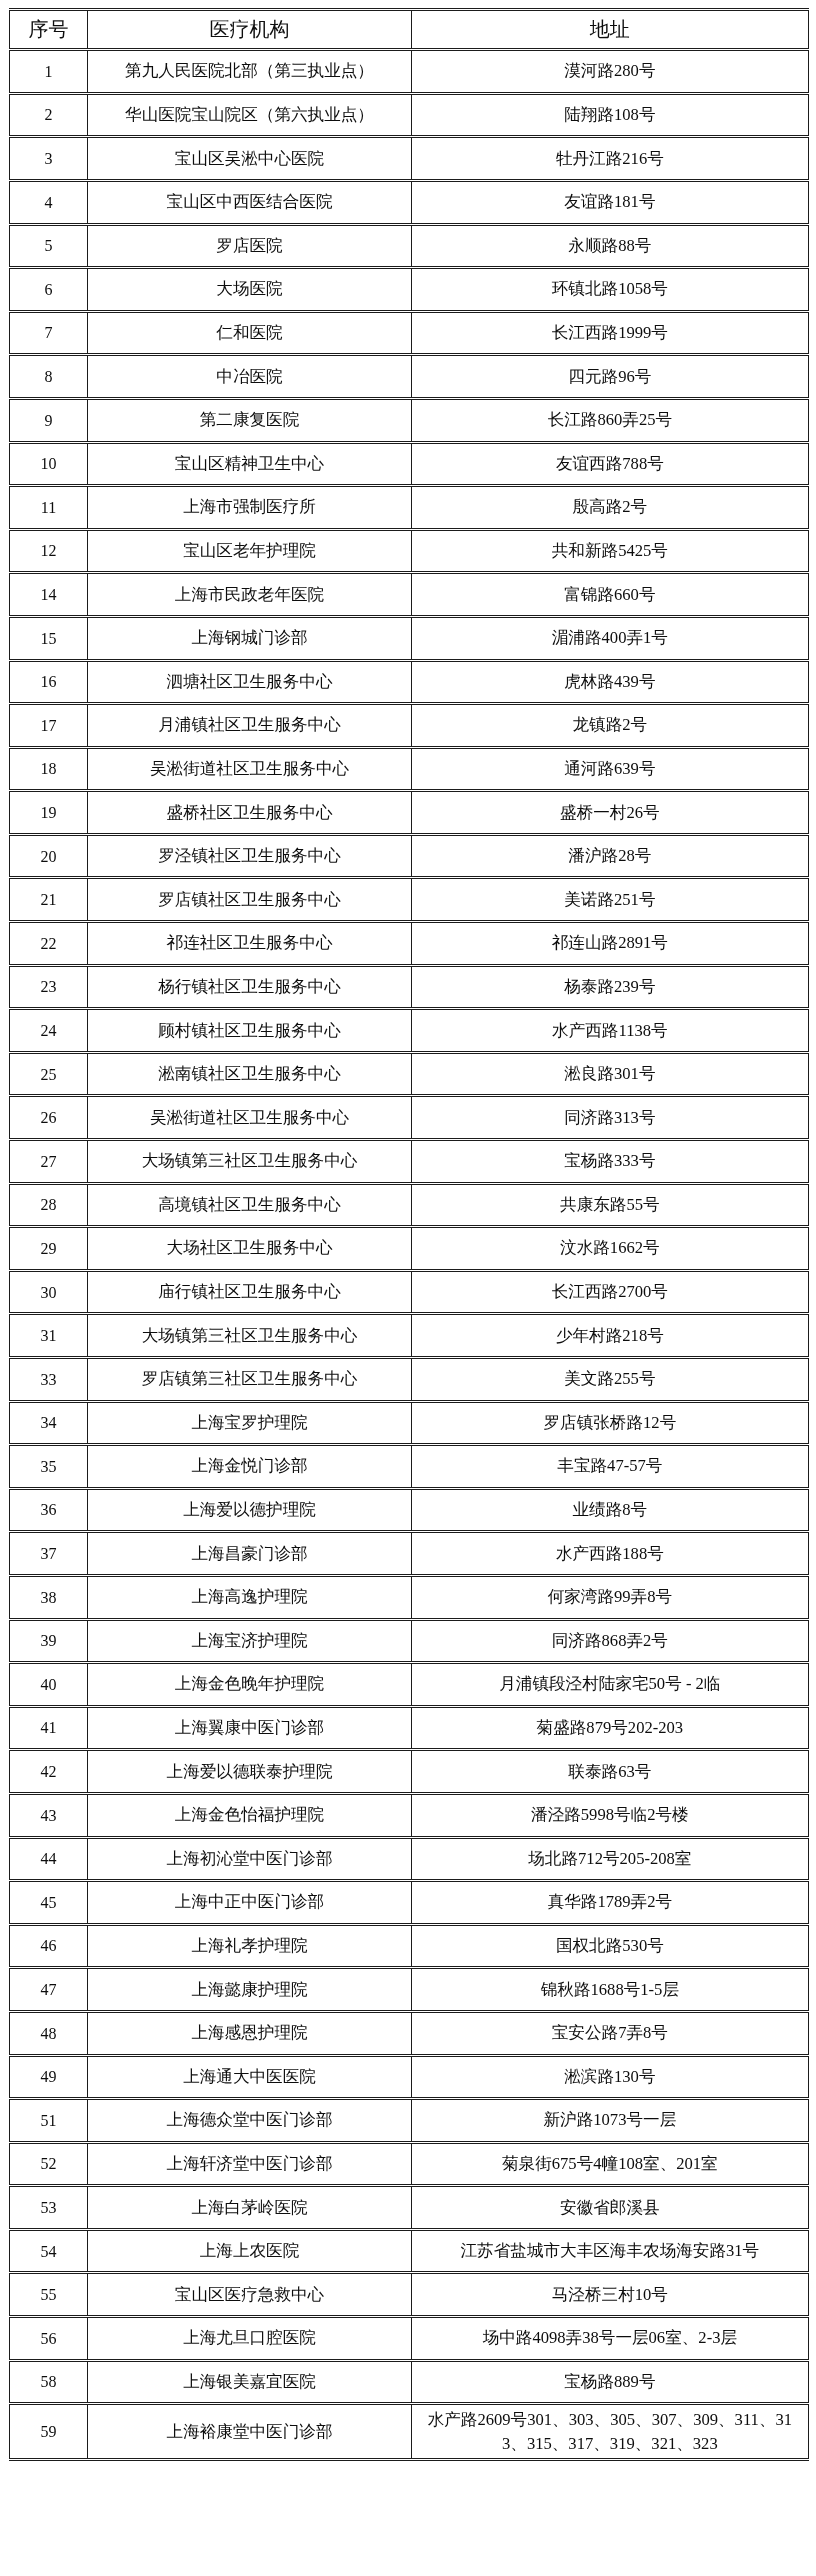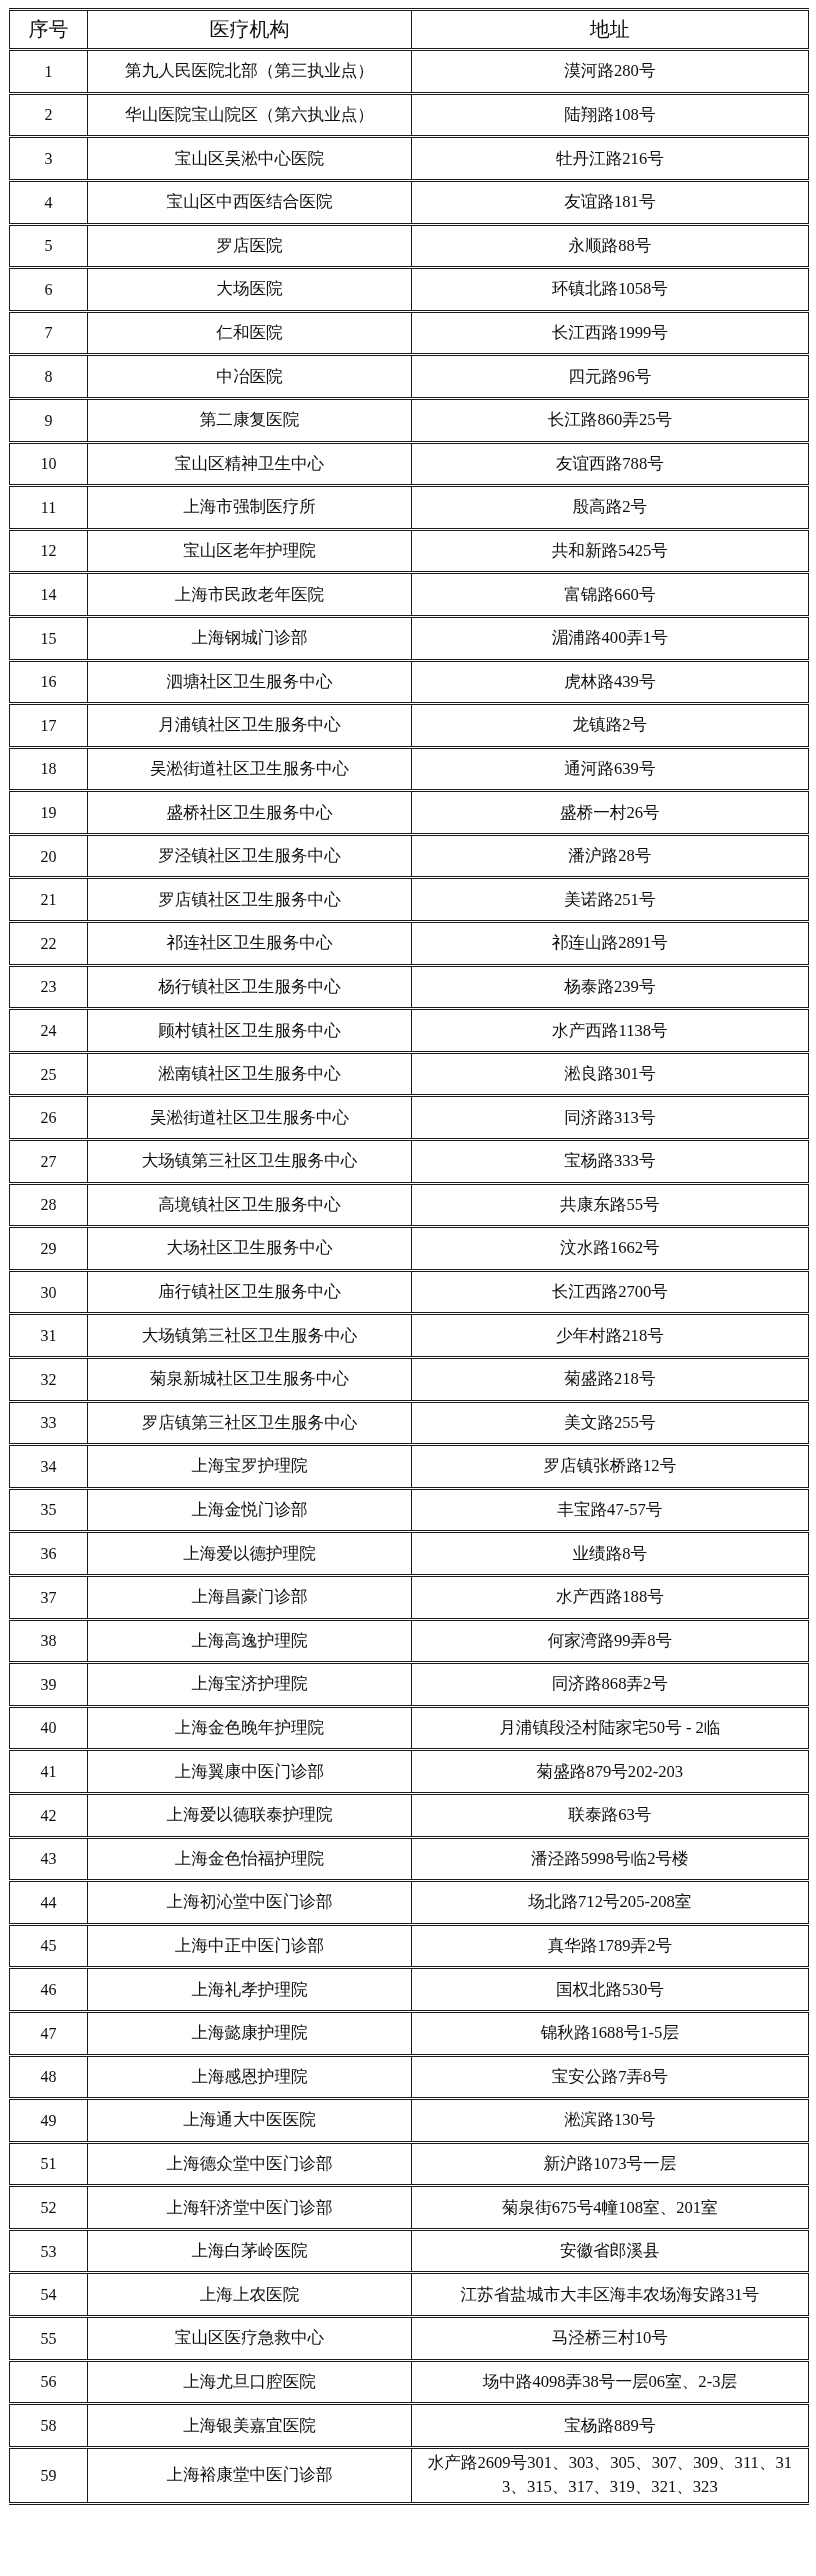--- a/index.html
+++ b/index.html
@@ -188,25 +188,20 @@
           <td class="num">30</td>
           <td>庙行镇社区卫生服务中心</td>
           <td>长江西路2700号</td>
         </tr>
         <tr>
           <td class="num">31</td>
           <td>大场镇第三社区卫生服务中心</td>
           <td>少年村路218号</td>
         </tr>
         <tr>
-          <td class="num">32</td>
-          <td>菊泉新城社区卫生服务中心</td>
-          <td>菊盛路218号</td>
-        </tr>
-        <tr>
           <td class="num">33</td>
           <td>罗店镇第三社区卫生服务中心</td>
           <td>美文路255号</td>
         </tr>
         <tr>
           <td class="num">34</td>
           <td>上海宝罗护理院</td>
           <td>罗店镇张桥路12号</td>
         </tr>
         <tr>

